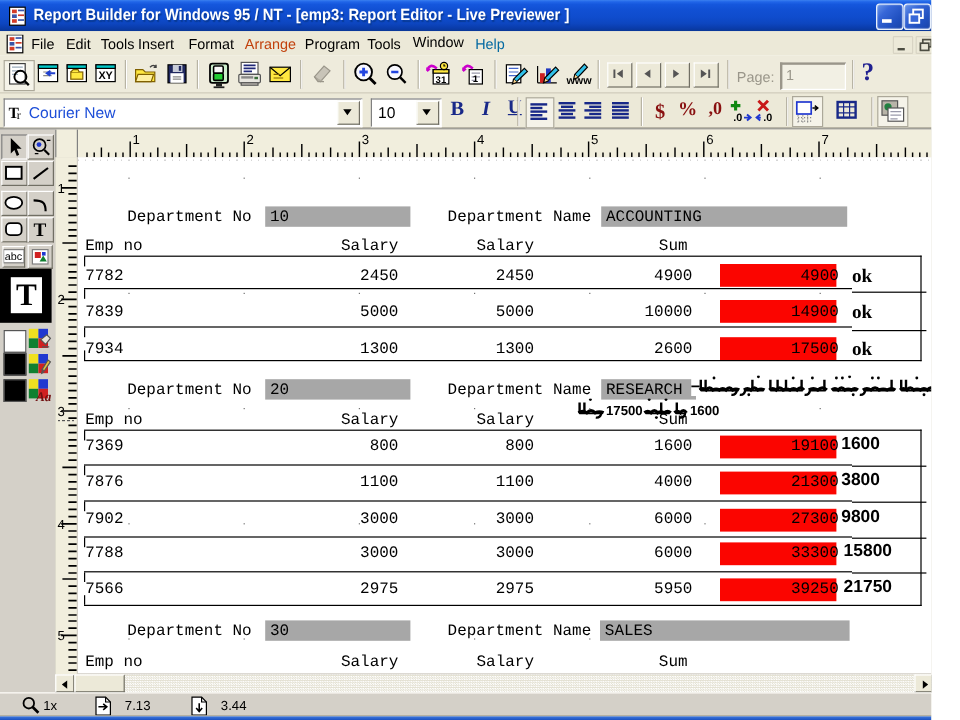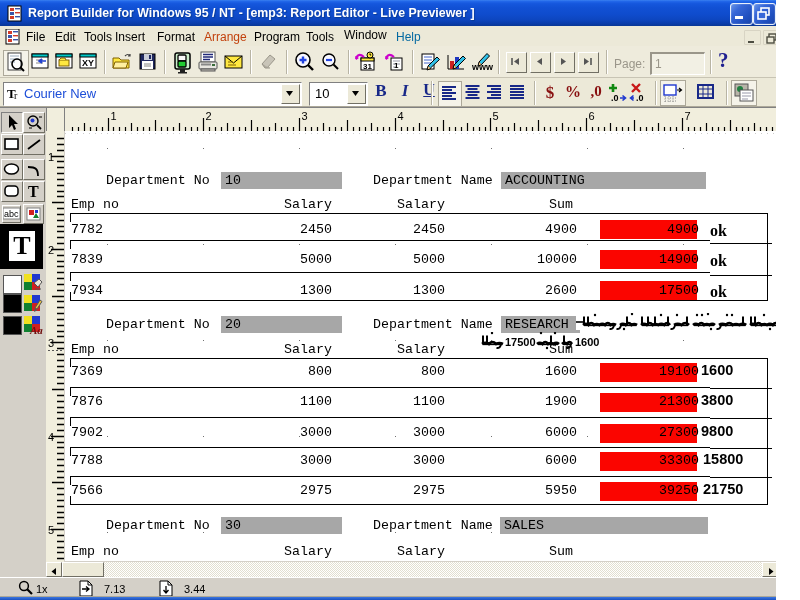--- a/index.html
+++ b/index.html
@@ -480,21 +480,21 @@
 <div class="a mono" style="left:6px;top:233px;">7369</div>
 <div class="a mono" style="left:241.06px;top:233px;width:25.94px;height:15px;text-align:right"><span>800</span></div>
 <div class="a mono" style="left:354.06px;top:233px;width:25.94px;height:15px;text-align:right"><span>800</span></div>
 <div class="a mono" style="left:478.08000000000004px;top:233px;width:33.92px;height:15px;text-align:right"><span>1600</span></div>
 <div class="a" style="left:535px;top:232px;width:97px;height:19px;background:#fb0500"></div>
 <div class="a mono" style="left:592.1px;top:233px;width:41.900000000000006px;height:15px;text-align:right"><span>19100</span></div>
 <div class="a" style="left:636px;top:232px;font-weight:bold;font-size:14.5px;line-height:15px;color:#000">1600</div>
 <div class="a mono" style="left:6px;top:263px;">7876</div>
 <div class="a mono" style="left:233.07999999999998px;top:263px;width:33.92px;height:15px;text-align:right"><span>1100</span></div>
 <div class="a mono" style="left:346.08px;top:263px;width:33.92px;height:15px;text-align:right"><span>1100</span></div>
-<div class="a mono" style="left:478.08000000000004px;top:263px;width:33.92px;height:15px;text-align:right"><span>1900</span></div>
+<div class="a mono" style="left:478.08000000000004px;top:263px;width:33.92px;height:15px;text-align:right"><span>4000</span></div>
 <div class="a" style="left:535px;top:262px;width:97px;height:19px;background:#fb0500"></div>
 <div class="a mono" style="left:592.1px;top:263px;width:41.900000000000006px;height:15px;text-align:right"><span>21300</span></div>
 <div class="a" style="left:636px;top:262px;font-weight:bold;font-size:14.5px;line-height:15px;color:#000">3800</div>
 <div class="a mono" style="left:6px;top:294px;">7902</div>
 <div class="a mono" style="left:233.07999999999998px;top:294px;width:33.92px;height:15px;text-align:right"><span>3000</span></div>
 <div class="a mono" style="left:346.08px;top:294px;width:33.92px;height:15px;text-align:right"><span>3000</span></div>
 <div class="a mono" style="left:478.08000000000004px;top:294px;width:33.92px;height:15px;text-align:right"><span>6000</span></div>
 <div class="a" style="left:535px;top:293px;width:97px;height:19px;background:#fb0500"></div>
 <div class="a mono" style="left:592.1px;top:294px;width:41.900000000000006px;height:15px;text-align:right"><span>27300</span></div>
 <div class="a" style="left:636px;top:293px;font-weight:bold;font-size:14.5px;line-height:15px;color:#000">9800</div>

